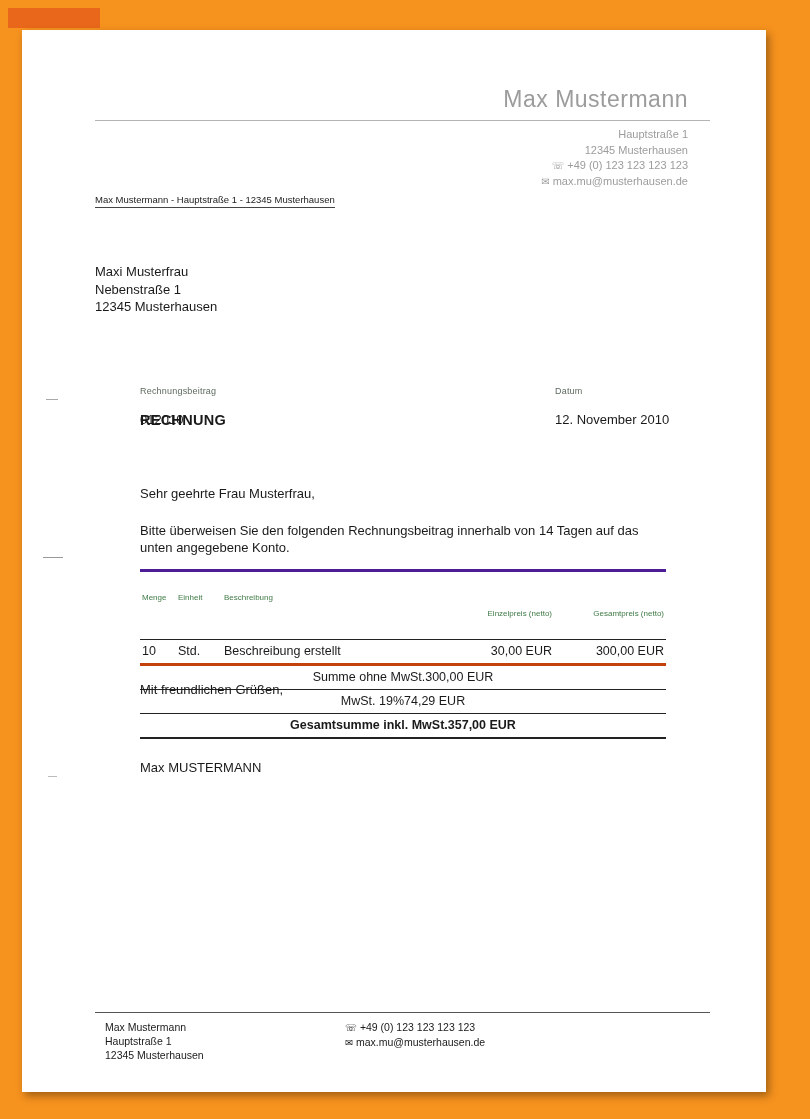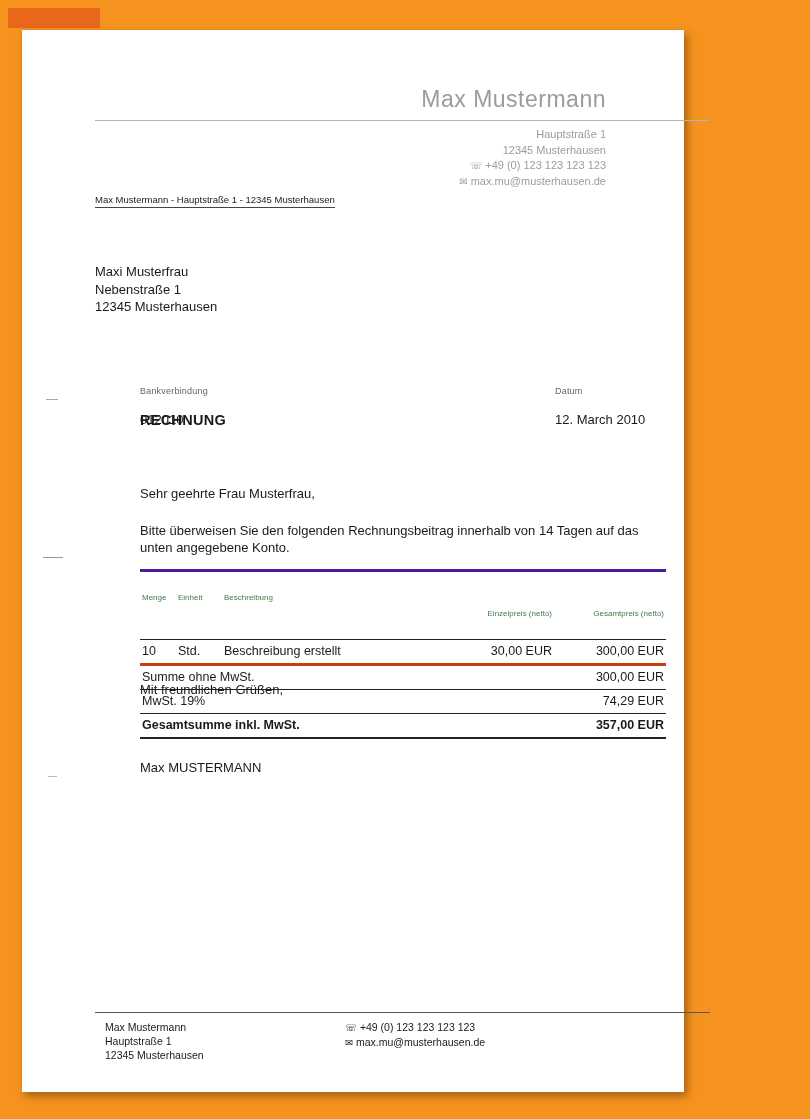--- a/index.html
+++ b/index.html
@@ -24,21 +24,21 @@
   .watermark {
     position: absolute;
     left: 36px; top: 1066px;
     font-size: 11px;
     color: rgba(255,255,255,0.55);
   }
 
   .page {
     position: absolute;
     left: 22px; top: 30px;
-    width: 662px; height: 1062px;
+    width: 744px; height: 1062px;
     background: #ffffff;
     box-shadow: 3px 4px 8px rgba(0,0,0,0.35);
     color: #1a1a1a;
   }
 
   
   .header-name {
     position: absolute;
     right: 78px; top: 56px;
     font-size: 23px;
@@ -134,21 +134,21 @@
   .t-head .num { text-align: right; margin-top: 16px; }
   .t-row {
     display: grid;
     grid-template-columns: 36px 46px 1fr 112px 112px;
     padding: 4px 2px 5px 2px;
     border-bottom: 3px solid #c2410c;
   }
   .t-row .num { text-align: right; }
   .t-sum {
     display: flex;
-    justify-content: space-between;
+    justify-content: center;
     padding: 4px 2px 5px 2px;
     border-bottom: 1px solid #222;
   }
   .t-sum.total {
     font-weight: bold;
     border-bottom: 2px solid #222;
   }
 
   .closing {
     position: absolute;
@@ -211,26 +211,26 @@
 
     <div class="sender-line">Max Mustermann - Hauptstraße 1 - 12345 Musterhausen</div>
 
     <div class="recipient">
       <div>Maxi Musterfrau</div>
       <div>Nebenstraße 1</div>
       <div>12345 Musterhausen</div>
     </div>
 
     <div class="meta-invoice">
-      <div class="meta-label">Bankverbindung</div>
+      <div class="meta-label">Rechnungsbeitrag</div>
       <div class="meta-value">012010</div>
     </div>
     <div class="meta-date">
       <div class="meta-label">Datum</div>
-      <div class="meta-value">12. March 2010</div>
+      <div class="meta-value">12. November 2010</div>
     </div>
 
     <div class="doc-title">RECHNUNG</div>
 
     <div class="salutation">Sehr geehrte Frau Musterfrau,</div>
     <div class="body-text">Bitte überweisen Sie den folgenden Rechnungsbeitrag innerhalb von 14 Tagen auf das unten angegebene Konto.</div>
 
     <div class="invoice-table">
       <div class="t-head">
         <div>Menge</div>

